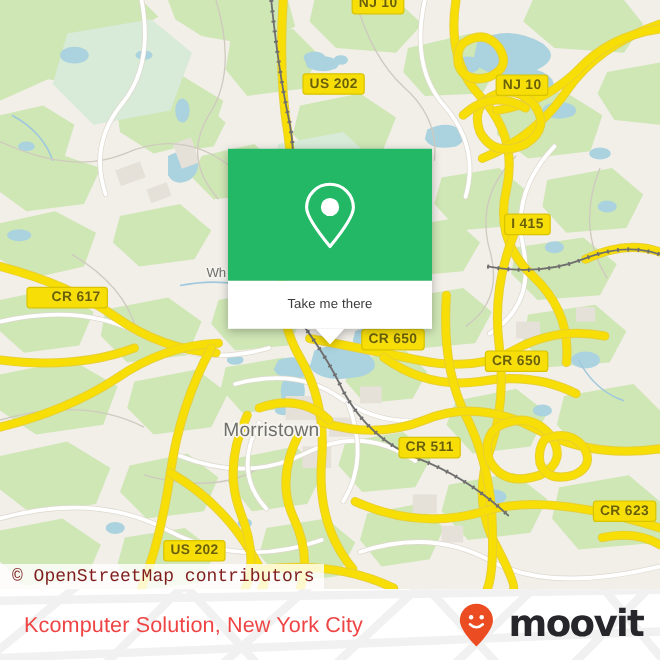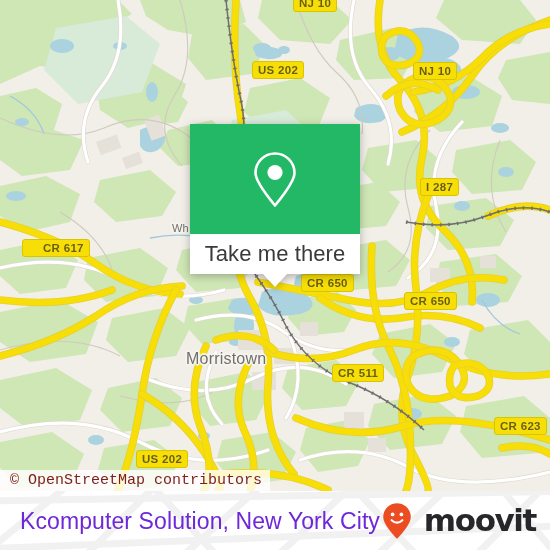--- a/index.html
+++ b/index.html
@@ -56,21 +56,21 @@
   }
   .popup-foot {
     position: relative;
     background: #ffffff;
     height: 40px;
     display: flex;
     align-items: center;
     justify-content: center;
   }
   .popup-label {
-    font-size: 22px;
+    font-size: 11px;
     color: #3a3a3a;
     letter-spacing: 0.1px;
     font-family: "Liberation Sans", sans-serif;
   }
   .popup-tail {
     position: absolute;
     left: 50%;
     bottom: -13px;
     margin-left: -12px;
     width: 0;
@@ -139,22 +139,22 @@
     position: absolute;
     left: 0; top: -30px;
     width: 550px; height: 110px;
     opacity: 1;
   }
   .footer-title {
     position: absolute;
     left: 20px;
     top: 50%;
     transform: translateY(-50%);
-    font-size: 23px;
-    color: #6d28d9;
+    font-size: 18px;
+    color: #ef4444;
     font-family: "Liberation Sans", sans-serif;
     letter-spacing: 0.1px;
     white-space: nowrap;
     text-align: center;
   }
   .brand {
     position: absolute;
     right: 14px;
     top: 50%;
     transform: translateY(-50%);
@@ -435,21 +435,21 @@
       </g>
     </svg>
 
     <div class="place place-city" style="left:186px; top:350px;">Morristown</div>
 
     <div class="place place-small" style="left:172px; top:222px;">Wh</div>
 
     <div class="shield" style="left:293px; top:-6px;">NJ 10</div>
     <div class="shield" style="left:413px; top:62px;">NJ 10</div>
     <div class="shield" style="left:252px; top:61px;">US 202</div>
-    <div class="shield" style="left:420px; top:178px;">I 287</div>
+    <div class="shield" style="left:420px; top:178px;">I 415</div>
     <div class="shield" style="left:22px; top:239px;padding-left:20px;">CR 617</div>
     <div class="shield" style="left:301px; top:274px;">CR 650</div>
     <div class="shield" style="left:404px; top:292px;">CR 650</div>
     <div class="shield" style="left:332px; top:364px;">CR 511</div>
     <div class="shield" style="left:473px; top:417px;margin-left:21px;">CR 623</div>
     <div class="shield" style="left:136px; top:450px;">US 202</div>
 
     <div class="popup">
       <div class="popup-head">
         <svg class="popup-pin" width="46" height="58" viewBox="0 0 46 58">

